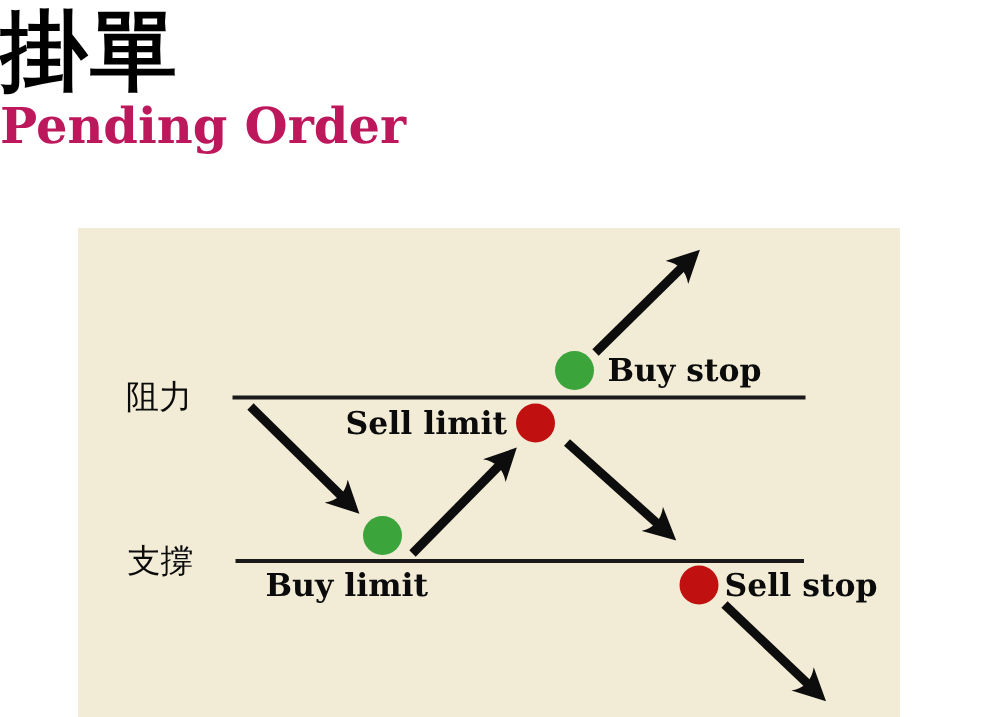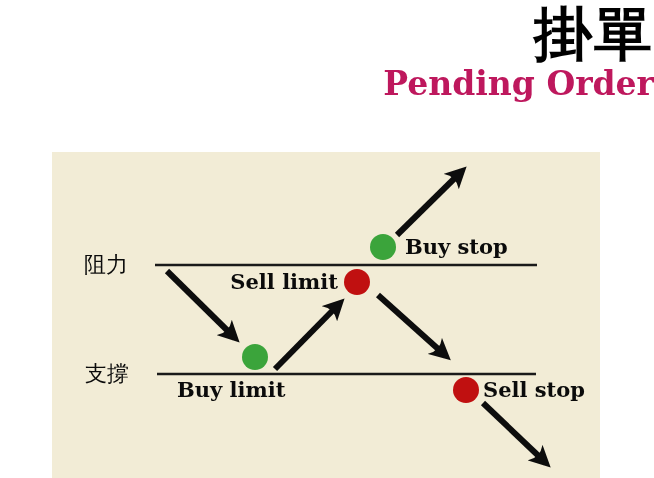--- a/index.html
+++ b/index.html
@@ -3,21 +3,21 @@
 <meta charset="utf-8">
 <style>
   html,body{margin:0;padding:0;background:#ffffff;}
   .page{
     position:relative;
     width:654px;height:478px;
     background:#ffffff;
     overflow:hidden;
     font-family:"DejaVu Serif","Liberation Serif",serif;
   }
-  .hdr{position:absolute;top:0;left:0;width:654px;text-align:right;}
+  .hdr{position:absolute;top:0;left:0;width:654px;text-align:left;}
   .title-zh{
     margin:2px 0 0 0;
     font-size:58px;line-height:64px;
     font-weight:bold;color:#000000;
     letter-spacing:2px;
   }
   .title-en{
     margin:0;
     font-size:33px;line-height:36px;
     font-weight:bold;color:#be185d;

